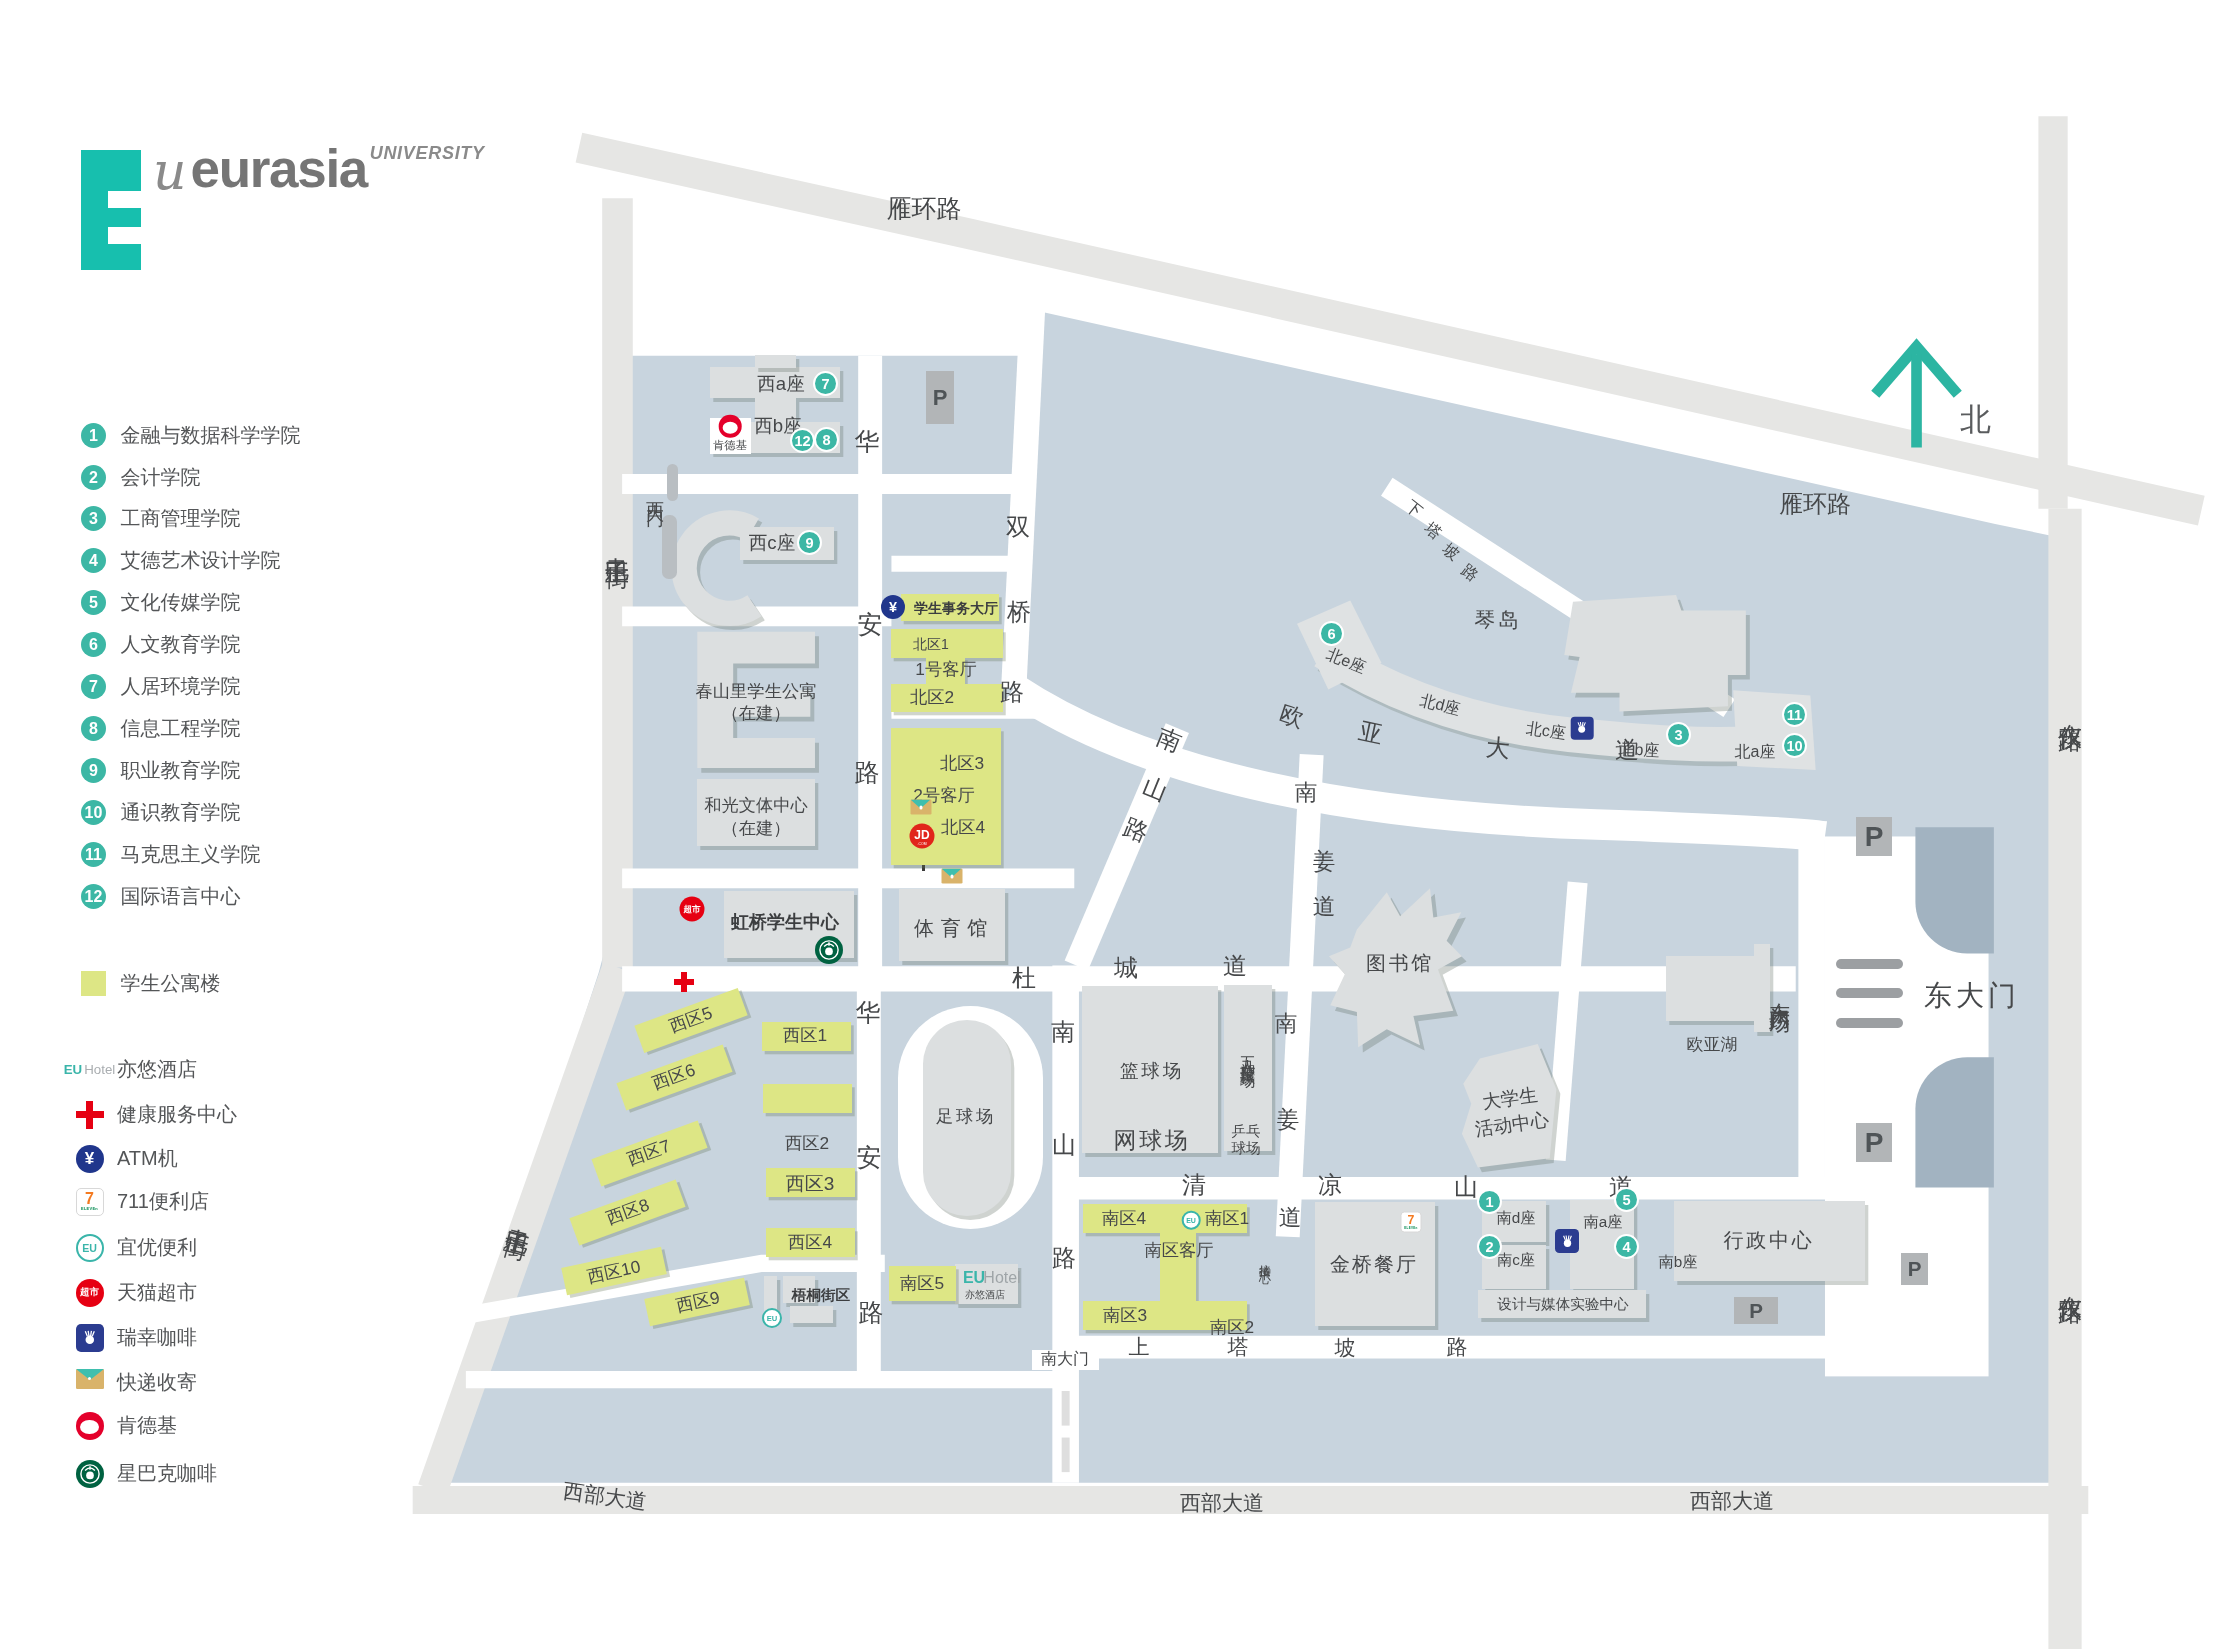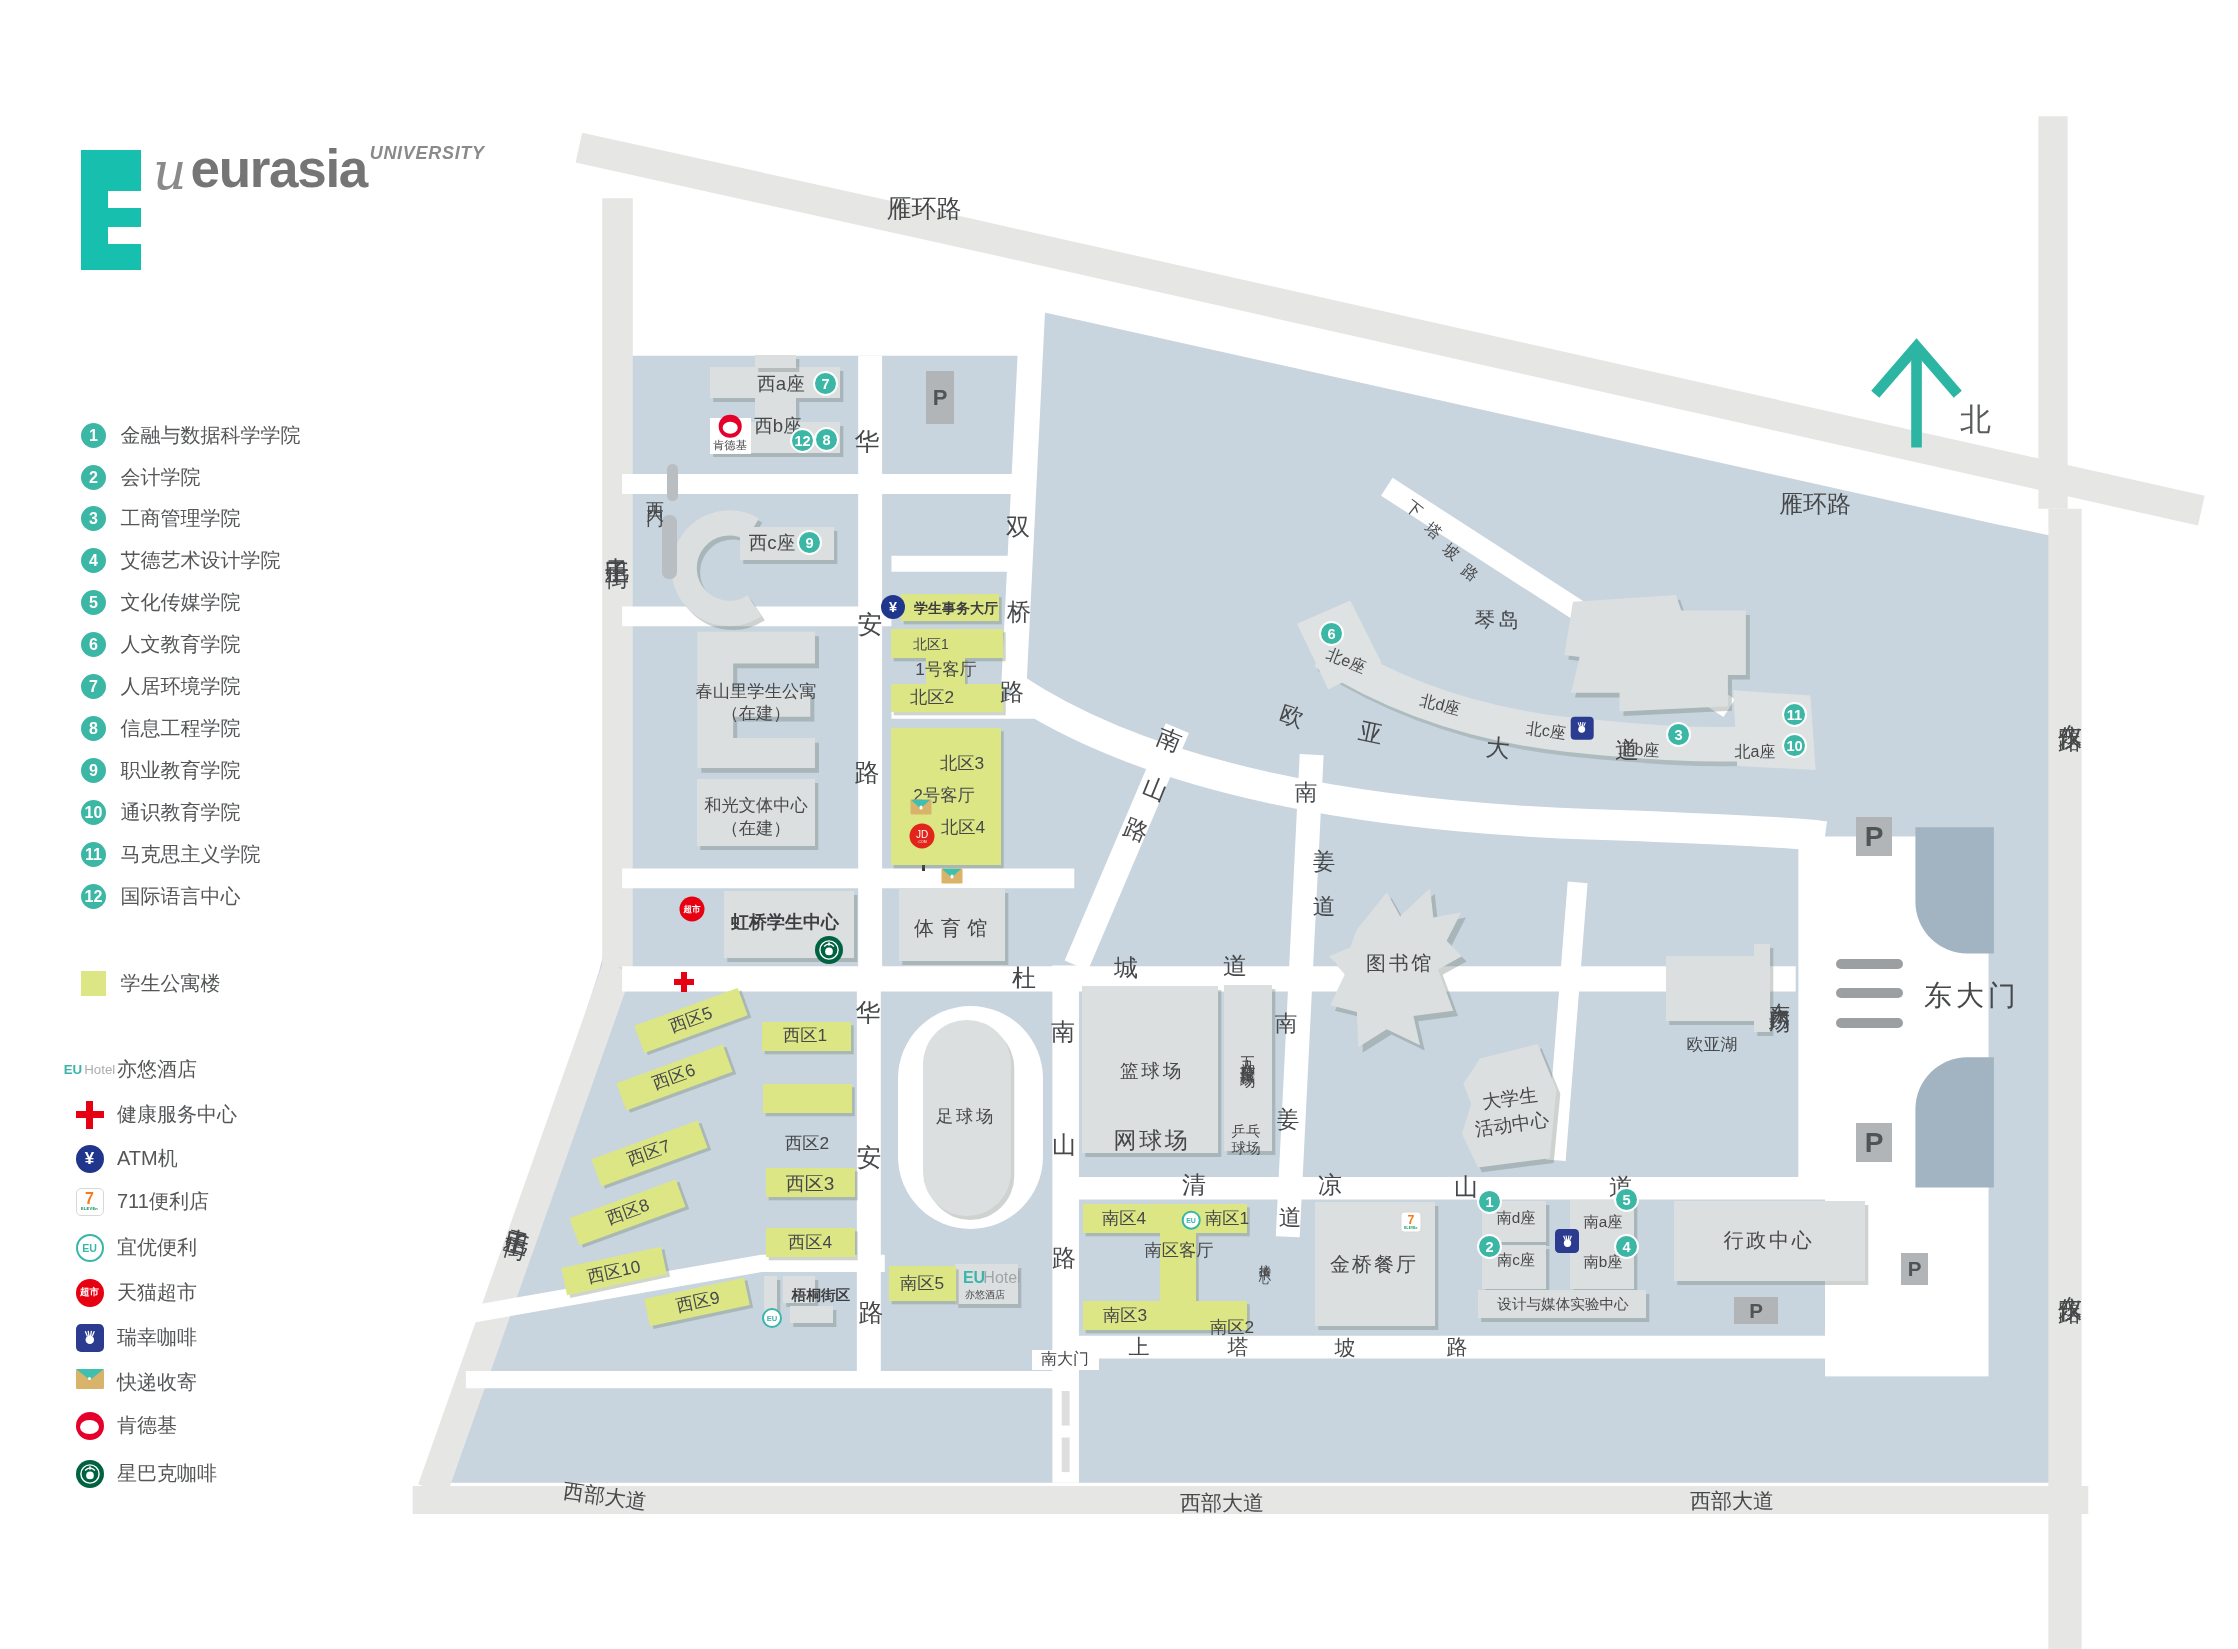--- a/index.html
+++ b/index.html
@@ -269,21 +269,21 @@
       <div class="lbl" style="left: 1124px; top: 1219px; font-size: 17.3px; transform: translate(-50%, -50%);">南区4</div>
       <div class="lbl" style="left: 1227px; top: 1219px; font-size: 17.3px; transform: translate(-50%, -50%);">南区1</div>
       <div class="lbl" style="left: 1179px; top: 1251px; font-size: 17.3px; transform: translate(-50%, -50%);">南区客厅</div>
       <div class="lbl v" style="left: 1265px; top: 1259px; font-size: 12px; transform: translate(-50%, -50%);">接待中心</div>
       <div class="lbl" style="left: 1125px; top: 1316px; font-size: 17.3px; transform: translate(-50%, -50%);">南区3</div>
       <div class="lbl" style="left: 1232px; top: 1328px; font-size: 17.3px; transform: translate(-50%, -50%);">南区2</div>
       <div class="lbl" style="left: 1374px; top: 1264px; font-size: 20px; letter-spacing: 2px; transform: translate(-50%, -50%);">金桥餐厅</div>
       <div class="lbl" style="left: 1516px; top: 1218px; font-size: 15.3px; transform: translate(-50%, -50%);">南d座</div>
       <div class="lbl" style="left: 1603px; top: 1222px; font-size: 15.3px; transform: translate(-50%, -50%);">南a座</div>
       <div class="lbl" style="left: 1516px; top: 1260px; font-size: 15.3px; transform: translate(-50%, -50%);">南c座</div>
-      <div class="lbl" style="left: 1603px; top: 1262px; font-size: 15.3px; transform: translate(-50%, -50%);">南b座</div>
+      <div class="lbl" style="left: 1678px; top: 1262px; font-size: 15.3px; transform: translate(-50%, -50%);">南b座</div>
       <div class="lbl" style="left: 1563px; top: 1304px; font-size: 14.6px; transform: translate(-50%, -50%);">设计与媒体实验中心</div>
       <div class="lbl" style="left: 1769px; top: 1240px; font-size: 20px; letter-spacing: 2.7px; transform: translate(-50%, -50%);">行政中心</div>
       <div class="marker" style="width: 25px; height: 25px; left: 813px; top: 371px; font-size: 14.6px;">7</div>
       <div class="marker" style="width: 25px; height: 25px; left: 790px; top: 428px; font-size: 14.6px;">12</div>
       <div class="marker" style="width: 25px; height: 25px; left: 814px; top: 427px; font-size: 14.6px;">8</div>
       <div class="marker" style="width: 25px; height: 25px; left: 797px; top: 530px; font-size: 14.6px;">9</div>
       <div class="marker" style="width: 25px; height: 25px; left: 1319px; top: 621px; font-size: 14.6px;">6</div>
       <div class="marker" style="width: 25px; height: 25px; left: 1666px; top: 722px; font-size: 14.6px;">3</div>
       <div class="marker" style="width: 25px; height: 25px; left: 1782px; top: 702px; font-size: 14.6px;">11</div>
       <div class="marker" style="width: 25px; height: 25px; left: 1782px; top: 733px; font-size: 14.6px;">10</div>
@@ -313,21 +313,21 @@
         <div style="width: 21px; height: 21px;">
           <div style="position:relative;width:21px;height:15.3px;background:#d9b36a;overflow:hidden;border-radius:1.3px;">
             <div style="position:absolute;left:0;top:0;width:0;height:0;border-left:10.6px solid transparent;border-right:10.6px solid transparent;border-top:9px solid #3fbfae;"></div>
             <div style="position:absolute;left:9px;top:6.4px;width:3.3px;height:3.3px;border-radius:50%;background:#fff;"></div>
           </div>
         </div>
       </div>
       <div class="icon" style="left: 922px; top: 836px;">
         <div style="width: 25px; height: 25px;">
           <div class="ic-circle" style="background:#e1251b;color:#fff;">
-            <div style="font-weight:normal;font-size:10px;">JD</div>
+            <div style="font-weight:bold;font-size:12px;">JD</div>
             <div style="font-size:3.5px;">.COM</div>
           </div>
         </div>
       </div>
       <div class="icon" style="left: 952px; top: 879px;">
         <div style="width: 21px; height: 21px;">
           <div style="position:relative;width:21px;height:15.3px;background:#d9b36a;overflow:hidden;border-radius:1.3px;">
             <div style="position:absolute;left:0;top:0;width:0;height:0;border-left:10.6px solid transparent;border-right:10.6px solid transparent;border-top:9px solid #3fbfae;"></div>
             <div style="position:absolute;left:9px;top:6.4px;width:3.3px;height:3.3px;border-radius:50%;background:#fff;"></div>
           </div>

